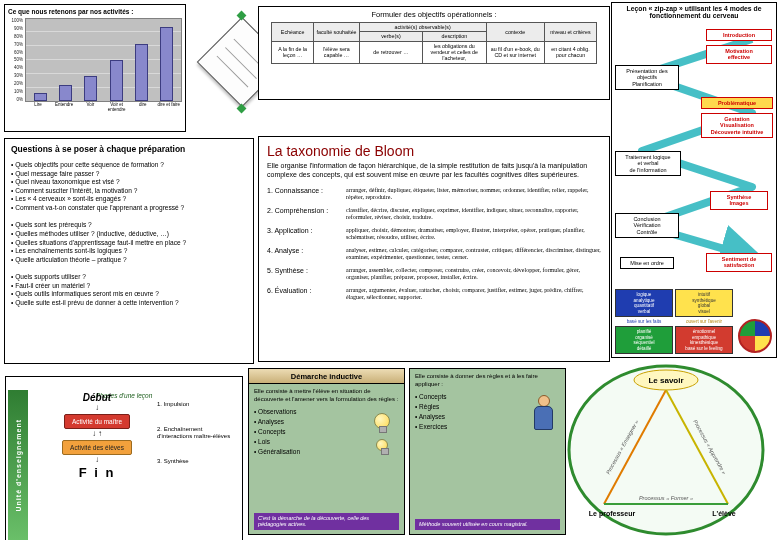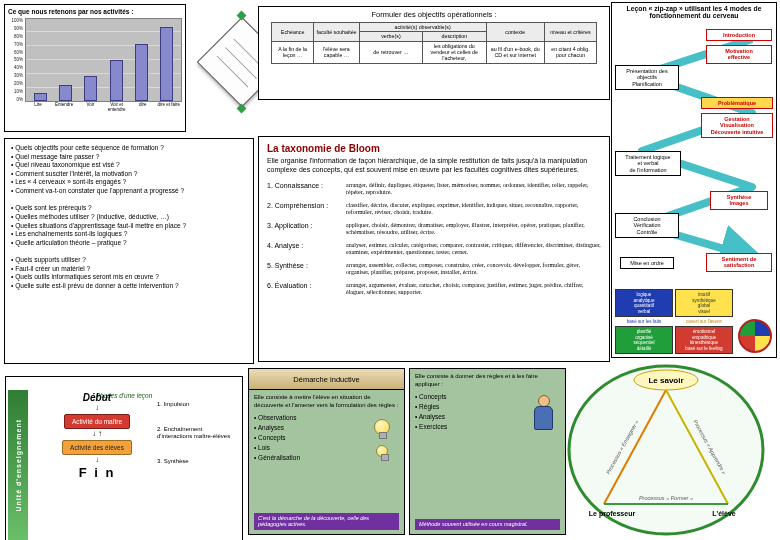--- a/index.html
+++ b/index.html
@@ -63,21 +63,21 @@
 
   
   .qPanel{left:4px;top:138px;width:250px;height:226px;border:1px solid #000;padding:5px 6px}
   .qTitle{font-size:8.5px;font-weight:bold;margin-bottom:7px}
   .qList{list-style:none;margin-bottom:9px}
   .qList li{font-size:6.6px;line-height:1.3;padding-left:7px;text-indent:-7px}
   .qList li::before{content:"• "}
 
   
   .bloomPanel{left:258px;top:136px;width:352px;height:226px;border:1px solid #000;padding:6px 8px}
-  .bloomTitle{color:#8b0000;font-weight:bold;font-size:10px}
+  .bloomTitle{color:#8b0000;font-weight:normal;font-size:14px}
   .bloomIntro{font-size:7px;margin:3px 0 7px;line-height:1.25}
   .bloomLevel{display:flex;gap:5px;margin-bottom:5px}
   .bl{font-size:7px;white-space:nowrap;min-width:74px}
   .bv{font-size:6px;font-family:"Liberation Serif",serif;line-height:1.25}
 
   
   .phasesPanel{left:5px;top:376px;width:238px;height:167px;border:1px solid #000;padding:15px}
   .phTitle{text-align:center;font-size:6.5px;font-style:italic;color:#1a5c1a}
   .phSide{position:absolute;left:2px;top:13px;bottom:2px;width:20px;background:linear-gradient(#2f7d32,#6abf69);display:flex;align-items:center;justify-content:center}
   .phSideText{writing-mode:vertical-rl;transform:rotate(180deg);color:#fff;font-size:7px;font-weight:bold;letter-spacing:1px}
@@ -87,21 +87,21 @@
   .teacher{background:#d43a2f;color:#fff;border:1px solid #7a1f18}
   .students{background:#f2a13c;color:#222;border:1px solid #9c6b1f}
   .phArrow{font-size:8px;line-height:1.1;color:#222}
   .phEnd{font-weight:bold;font-size:13px;letter-spacing:2px}
   .phSteps{position:absolute;right:3px;top:24px;width:82px;list-style:none;display:flex;flex-direction:column;gap:17px}
   .phSteps li{font-size:6px;line-height:1.25}
 
   
   .methodPanel{top:368px;width:157px;height:167px;border:1px solid #000;display:flex;flex-direction:column}
   .indPanel{left:248px}.dedPanel{left:409px}
-  .mHeader{height:21px;background:linear-gradient(#ecdcb4,#c9b078);border-bottom:1px solid #000;font-size:7.5px;font-weight:normal;display:flex;align-items:center;justify-content:center}
+  .mHeader{height:15px;background:linear-gradient(#ecdcb4,#c9b078);border-bottom:1px solid #000;font-size:7.5px;font-weight:bold;display:flex;align-items:center;justify-content:center}
   .mBody{flex:1;background:#a4c4a0;padding:4px 5px;display:flex;flex-direction:column;font-size:6px;position:relative}
   .mText{margin-bottom:4px;line-height:1.3}
   .mCols{display:flex;flex:1}
   .mList{list-style:none;flex:1}
   .mList li{font-size:6.5px;margin-bottom:3px;padding-left:6px;text-indent:-6px}
   .mList li::before{content:"• "}
   .mFooter{background:#7030a0;color:#fff;font-style:italic;font-size:5.5px;padding:2px 4px;margin-top:auto;line-height:1.2}
   .bulbs{width:34px;display:flex;flex-direction:column;align-items:center}
   .bulb{width:16px;height:16px;background:radial-gradient(circle at 35% 35%,#fff7c0,#ffd94d);border:1px solid #8a8a50;border-radius:50%;position:relative;margin:5px 0}
   .bulb::after{content:"";position:absolute;left:4px;bottom:-5px;width:6px;height:5px;background:#b0b0b0;border:1px solid #777}
@@ -240,20 +240,21 @@
 détaillé</div>
     <div class="q qRed">émotionnel
 empathique
 kinesthésique
 basé sur le feeling</div>
   </div>
   <div class="brainLogo"></div>
 </div>
 
 <div class="panel qPanel">
+  <div class="qTitle">Questions à se poser à chaque préparation</div>
   <ul class="qList">
 
   <li>Quels objectifs pour cette séquence de formation ?</li>
       <li>Quel message faire passer ?</li>
       <li>Quel niveau taxonomique est visé ?</li>
       <li>Comment susciter l'intérêt, la motivation ?</li>
       <li>Les « 4 cerveaux » sont-ils engagés ?</li>
       <li>Comment va-t-on constater que l'apprenant a progressé ?</li>
     </ul>
   <ul class="qList">

